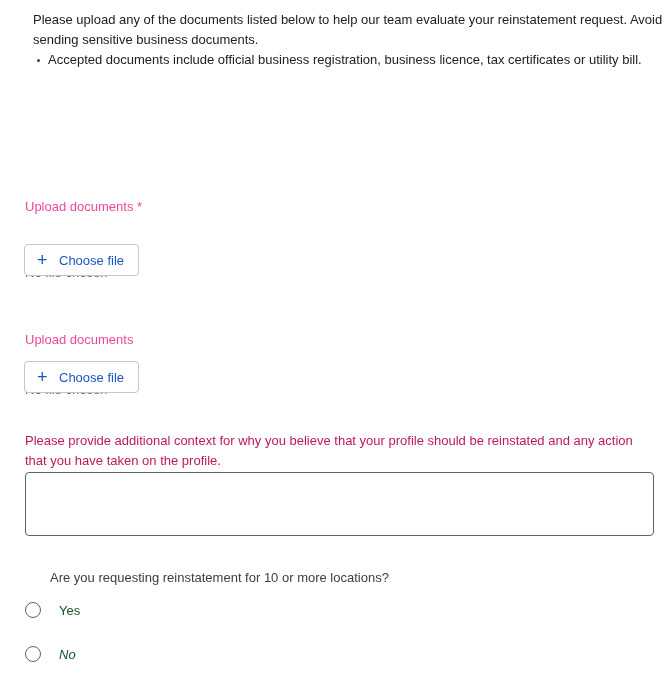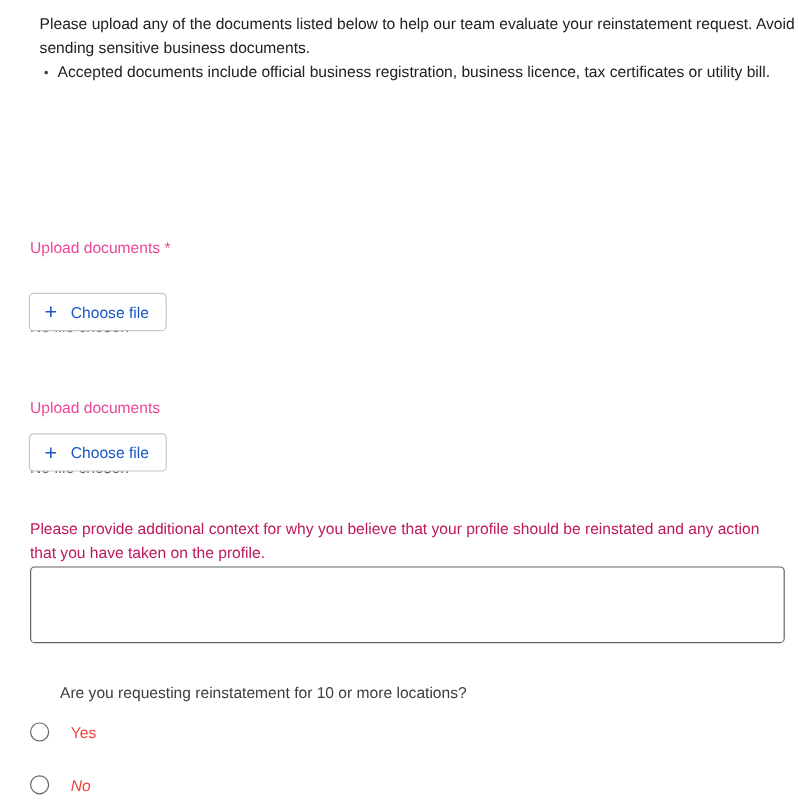--- a/index.html
+++ b/index.html
@@ -10,21 +10,21 @@
   .intro li::before { content: ""; position: absolute; left: 4px; top: 9px; width: 3px; height: 3px; background: #3c4043; border-radius: 50%; }
   .label { position: absolute; left: 25px; font-size: 13px; color: #ec4899; }
   .nofile { position: absolute; left: 25px; font-size: 13px; color: #5f6368; margin-top: 44px; }
   .btn { position: absolute; left: 24px; width: 115px; height: 32px; border: 1px solid #c4c7c5; border-radius: 4px; background: #fff; box-sizing: border-box; display: flex; align-items: center; color: #1a56c4; font-size: 13px; font-weight: 500; cursor: pointer; }
   .btn .plus { display: inline-block; width: 12px; margin-left: 12px; margin-right: 10px; font-size: 18px; line-height: 18px; font-weight: 400; color: #1a56c4; }
   .ctx { position: absolute; left: 25px; top: 431px; width: 615px; line-height: 19.5px; color: #be185d; }
   .textarea { position: absolute; left: 25px; top: 472px; width: 629px; height: 64px; border: 1px solid #5f6368; border-radius: 4px; box-sizing: border-box; resize: none; font-family: "Liberation Sans", sans-serif; font-size: 13px; padding: 8px; outline: none; }
   .question { position: absolute; left: 25px; top: 570px; color: #3c4043; margin-left: 25px; }
   .radio-row { position: absolute; left: 25px; display: flex; align-items: center; cursor: pointer; }
   .radio { width: 16px; height: 16px; border: 1.6px solid #5f6368; border-radius: 50%; box-sizing: border-box; }
-  .radio-label { margin-left: 18px; font-size: 13px; color: #ef4444; }
+  .radio-label { margin-left: 18px; font-size: 13px; color: #14532d; }
 </style>
 </head>
 <body>
 
 <div class="intro">
   <div>Please upload any of the documents listed below to help our team evaluate your reinstatement request. Avoid sending sensitive business documents.</div>
   <ul>
     <li>Accepted documents include official business registration, business licence, tax certificates or utility bill.</li>
   </ul>
 </div>

